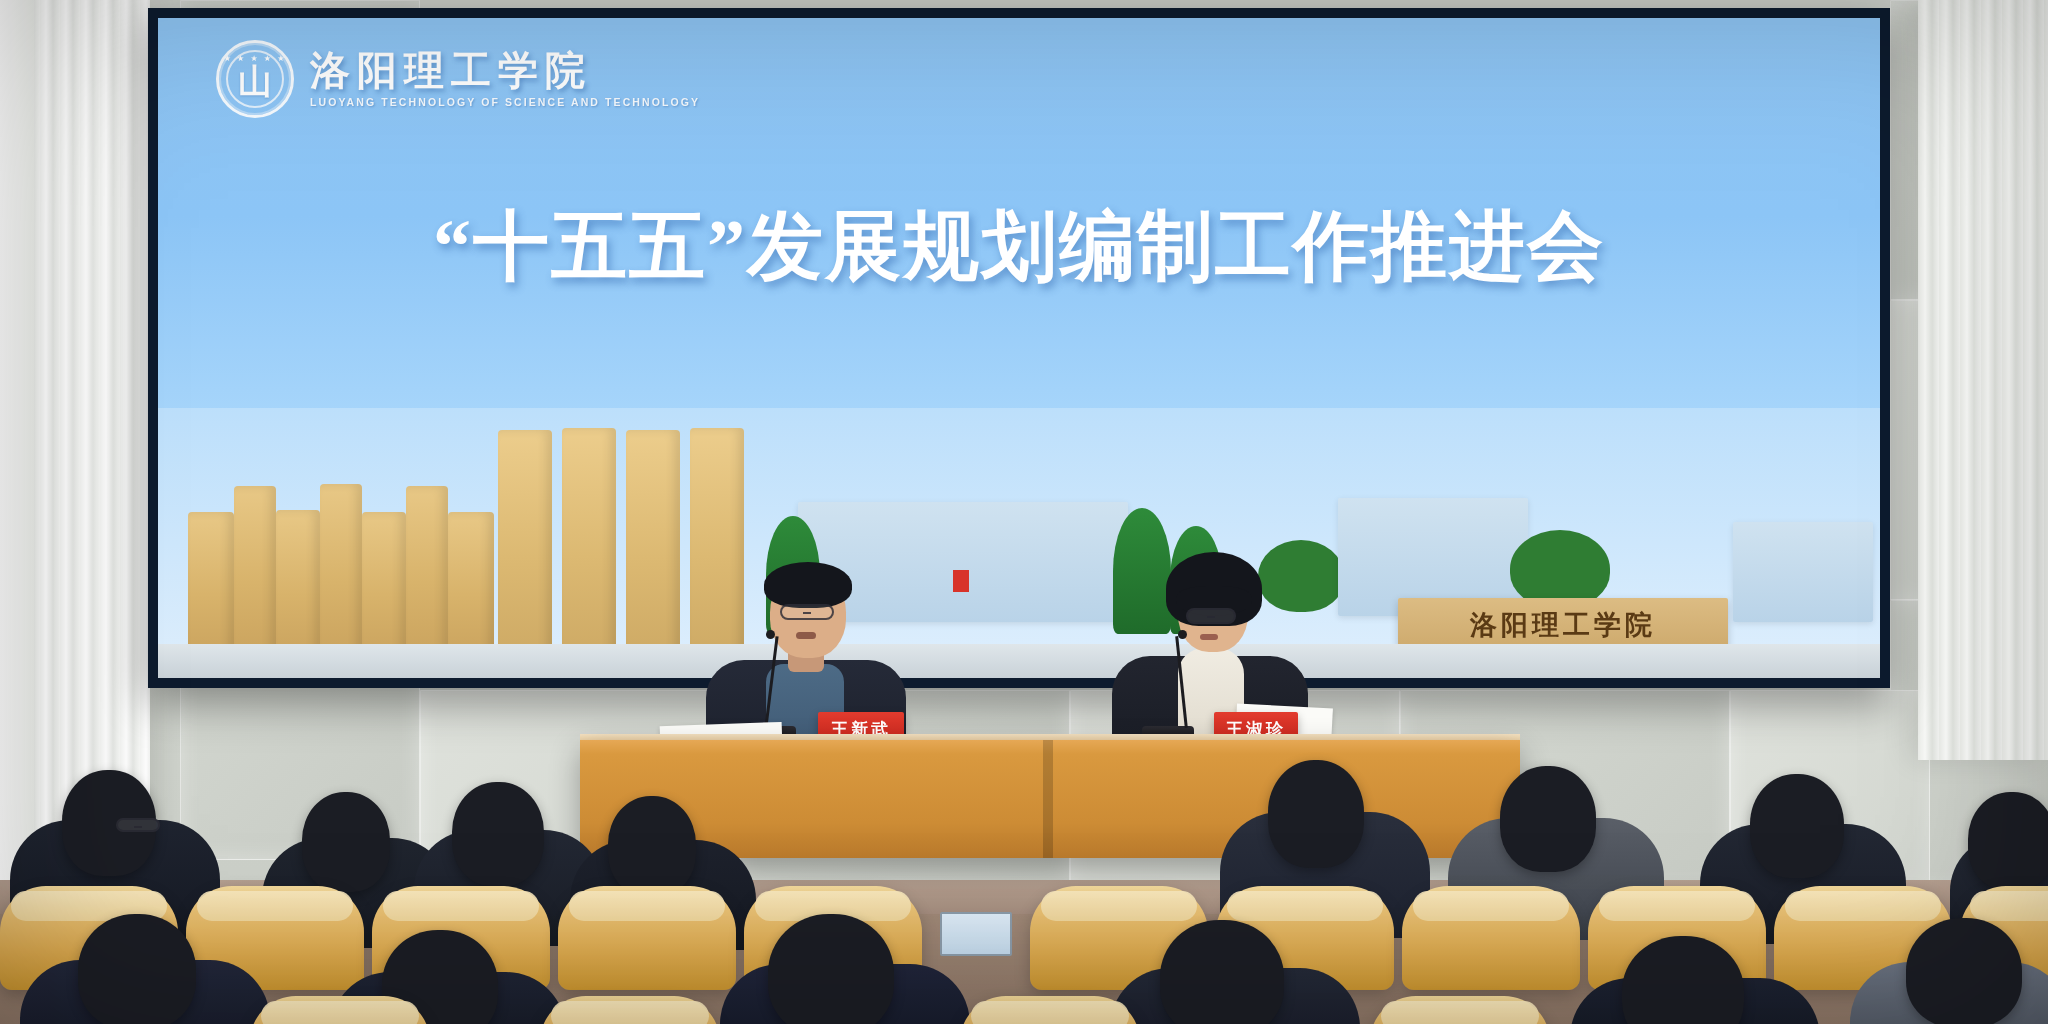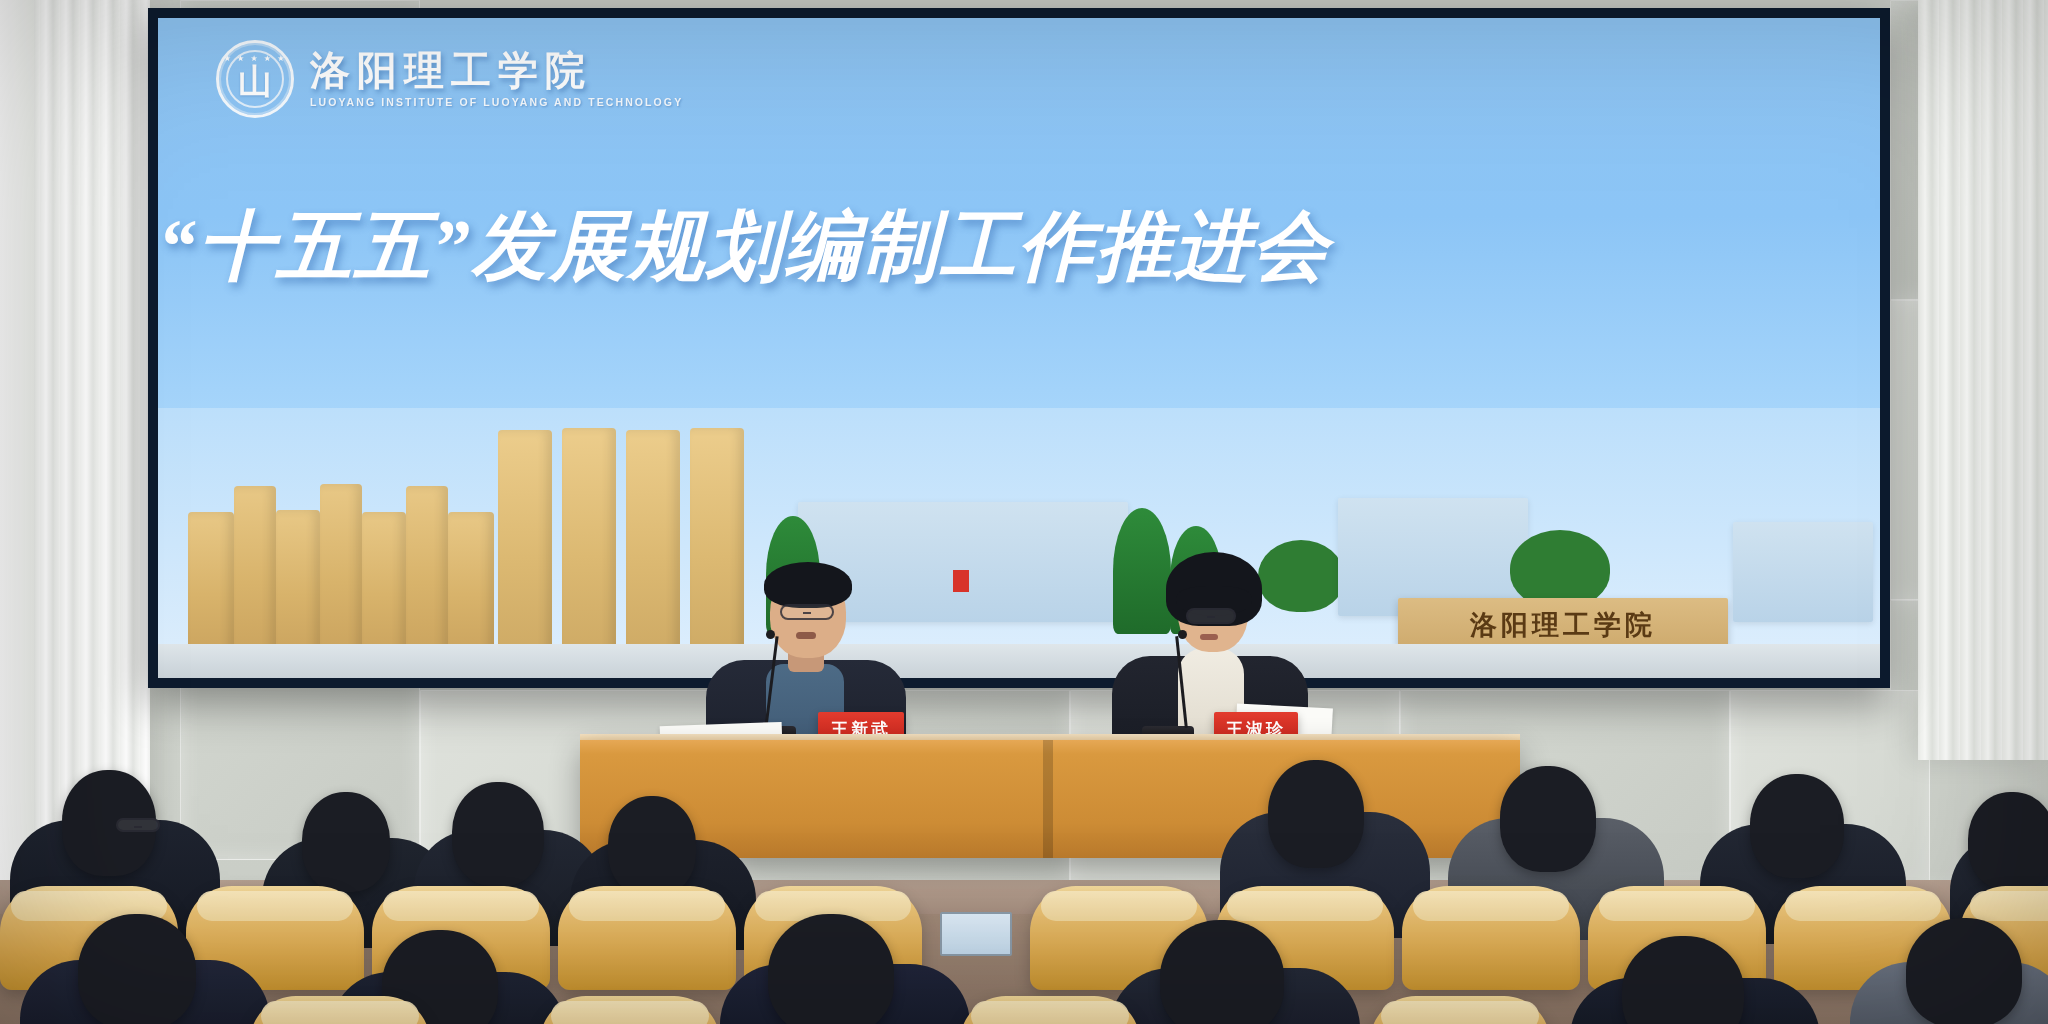--- a/index.html
+++ b/index.html
@@ -79,25 +79,24 @@
     font-family:"Liberation Serif", serif; line-height:1.05;
     text-shadow:2px 3px 5px rgba(40,90,160,0.45);
   }
   .logo-en {
     color:rgba(255,255,255,0.92); font-size:10.5px; letter-spacing:2.1px;
     font-weight:bold; margin-top:4px;
     text-shadow:1px 1px 2px rgba(40,90,160,0.40);
   }
 
   .screen-title {
-    position:absolute; left:0; right:0; top:178px; text-align:left;
+    position:absolute; left:0; right:0; top:178px; text-align:center;
     color:#ffffff; font-size:76px; font-weight:bold; letter-spacing:2px;
     font-family:"Liberation Serif", serif;
     text-shadow:3px 5px 9px rgba(30,85,160,0.45);
-    font-style:italic;
   }
   .screen-date {
     position:absolute; left:0; right:0; top:395px; text-align:center;
     color:#ffffff; font-size:40px; font-weight:bold; letter-spacing:2px;
     font-family:"Liberation Serif", serif;
     text-shadow:2px 3px 7px rgba(30,85,160,0.40);
   }
 
   
   .campus-strip {
@@ -242,21 +241,21 @@
   <div class="screen-frame">
     <div class="screen-inner">
 
       <div class="uni-logo">
         <div class="logo-seal">
           <span class="seal-stars">★ ★ ★ ★ ★</span>
           <span class="seal-mark">山</span>
         </div>
         <div class="logo-text">
           <span class="logo-cn">洛阳理工学院</span>
-          <span class="logo-en">LUOYANG INSTITUTE OF LUOYANG AND TECHNOLOGY</span>
+          <span class="logo-en">LUOYANG TECHNOLOGY OF SCIENCE AND TECHNOLOGY</span>
         </div>
       </div>
 
       <div class="screen-title">“十五五”发展规划编制工作推进会</div>
       <div class="screen-date">2026年3月20日</div>
 
       <div class="campus-strip">
         <div class="sky2"></div>
 
         <div class="col-building" style="left:30px;  bottom:16px; width:46px; height:150px;"></div>

